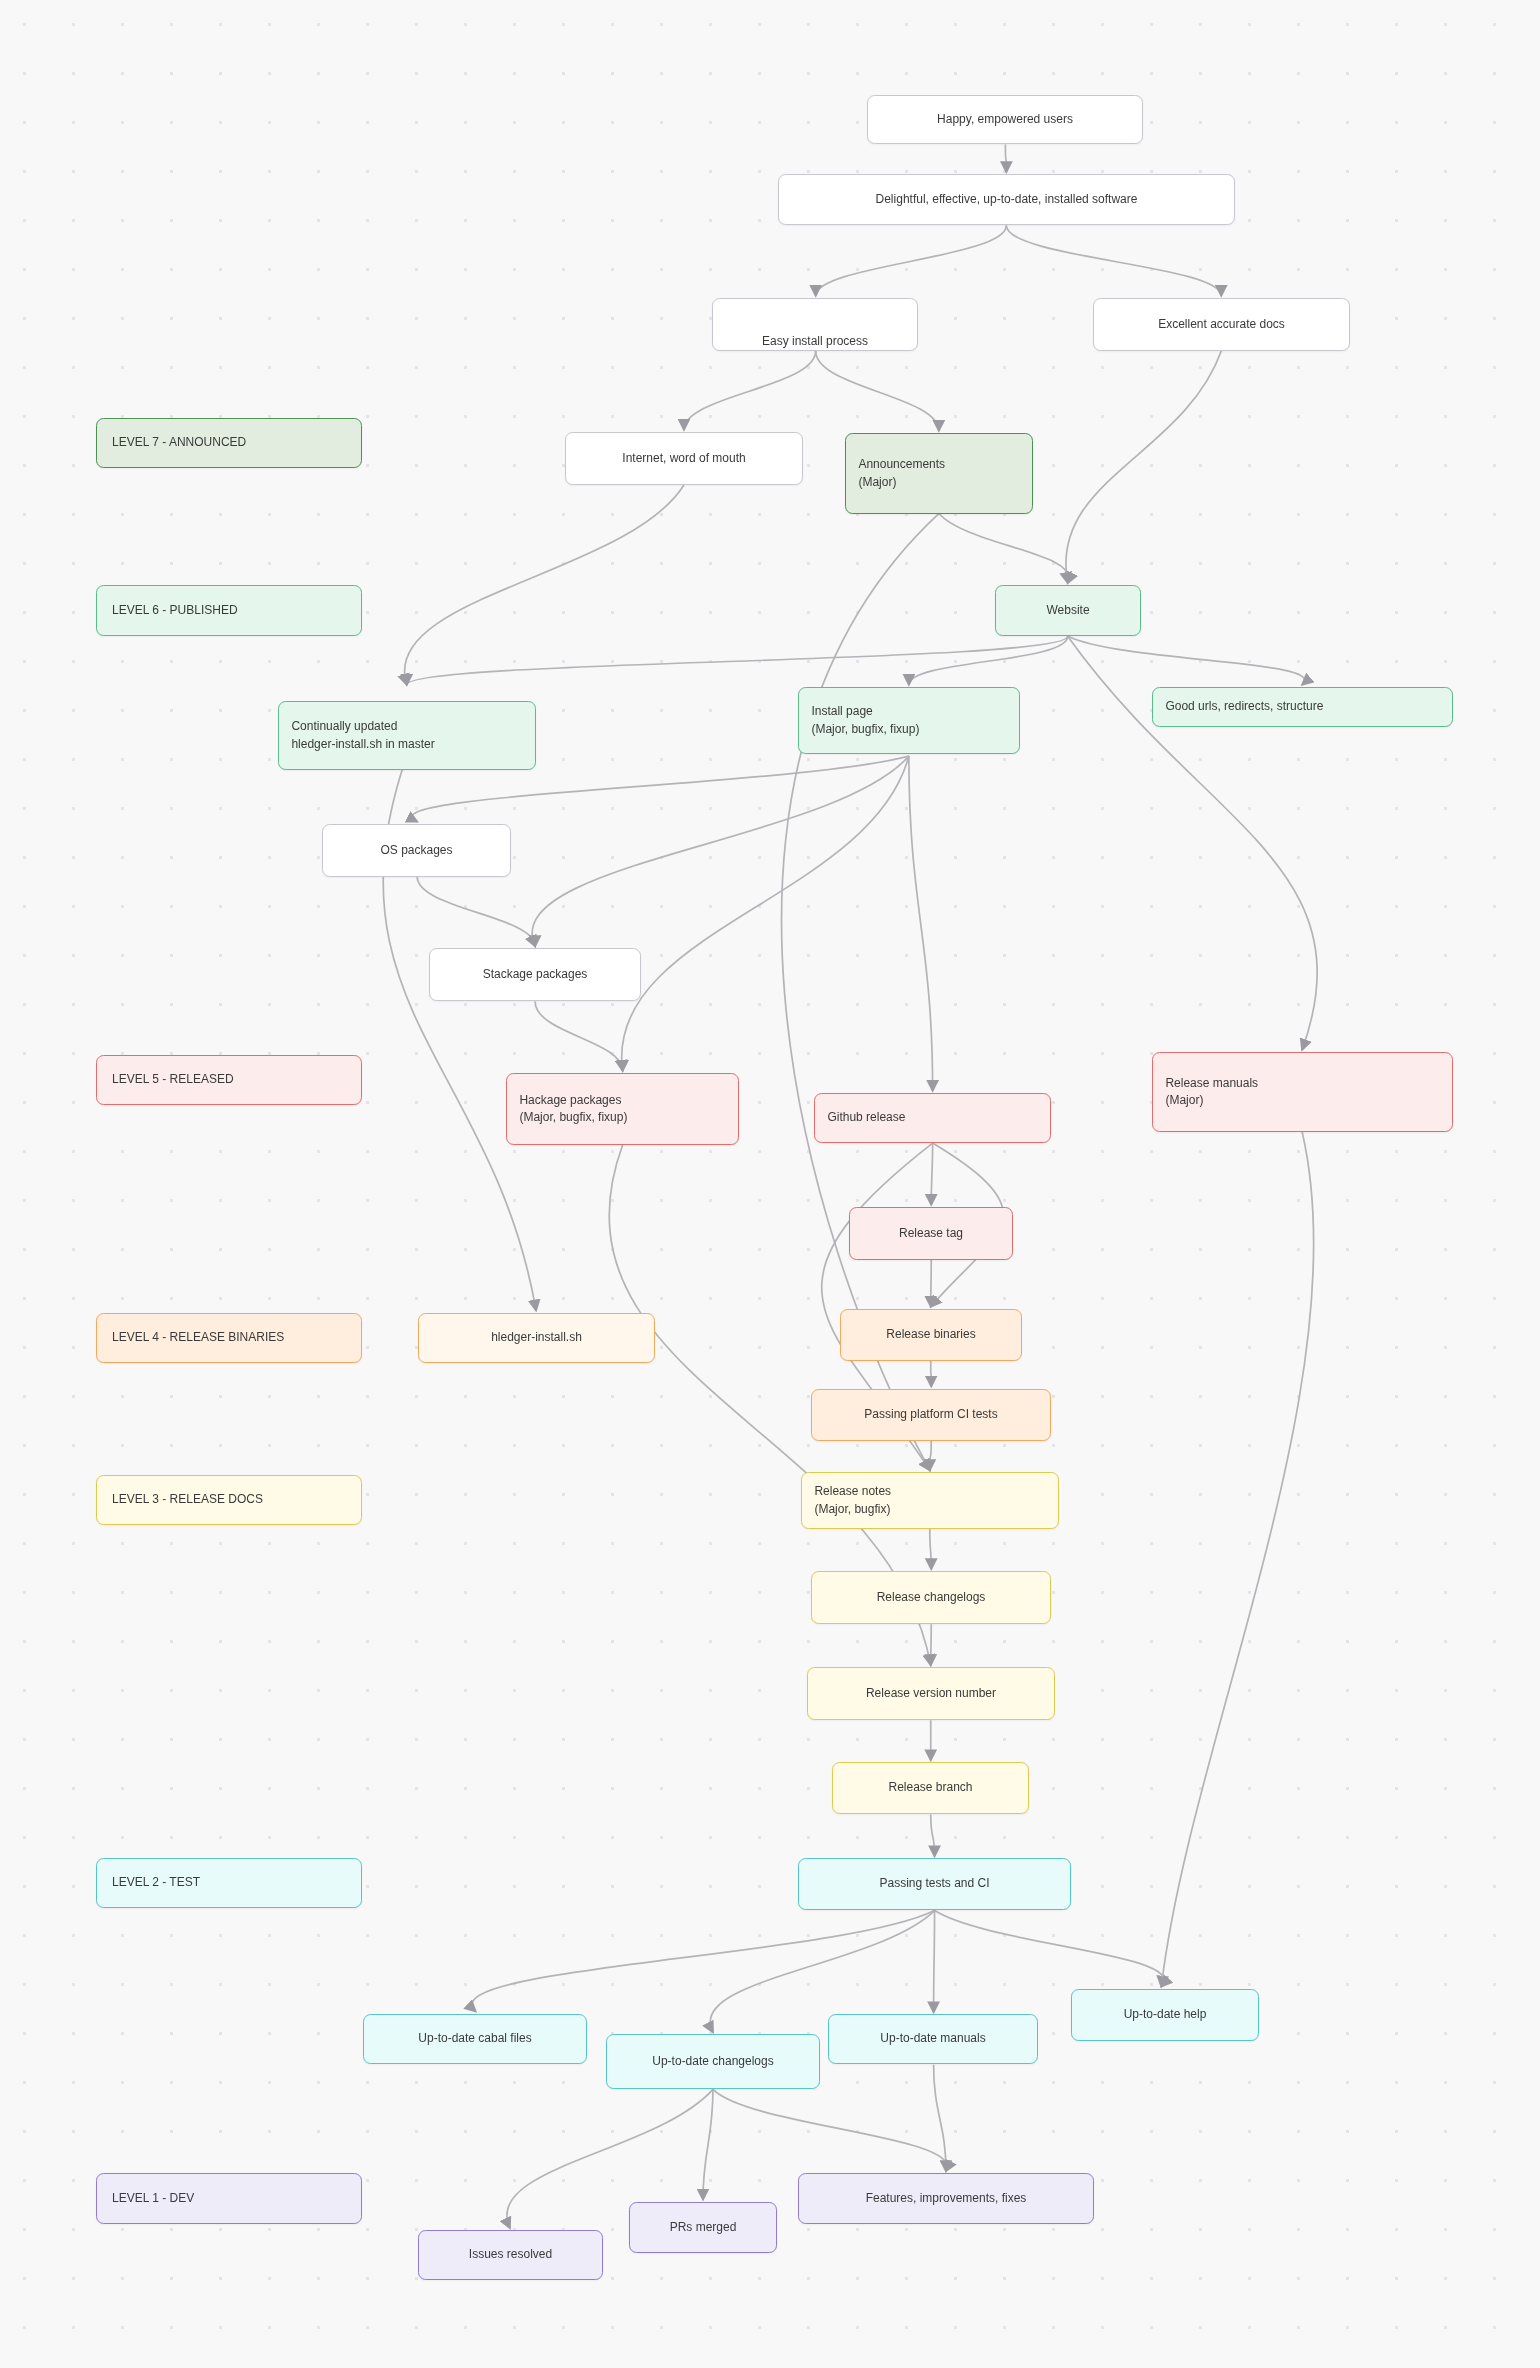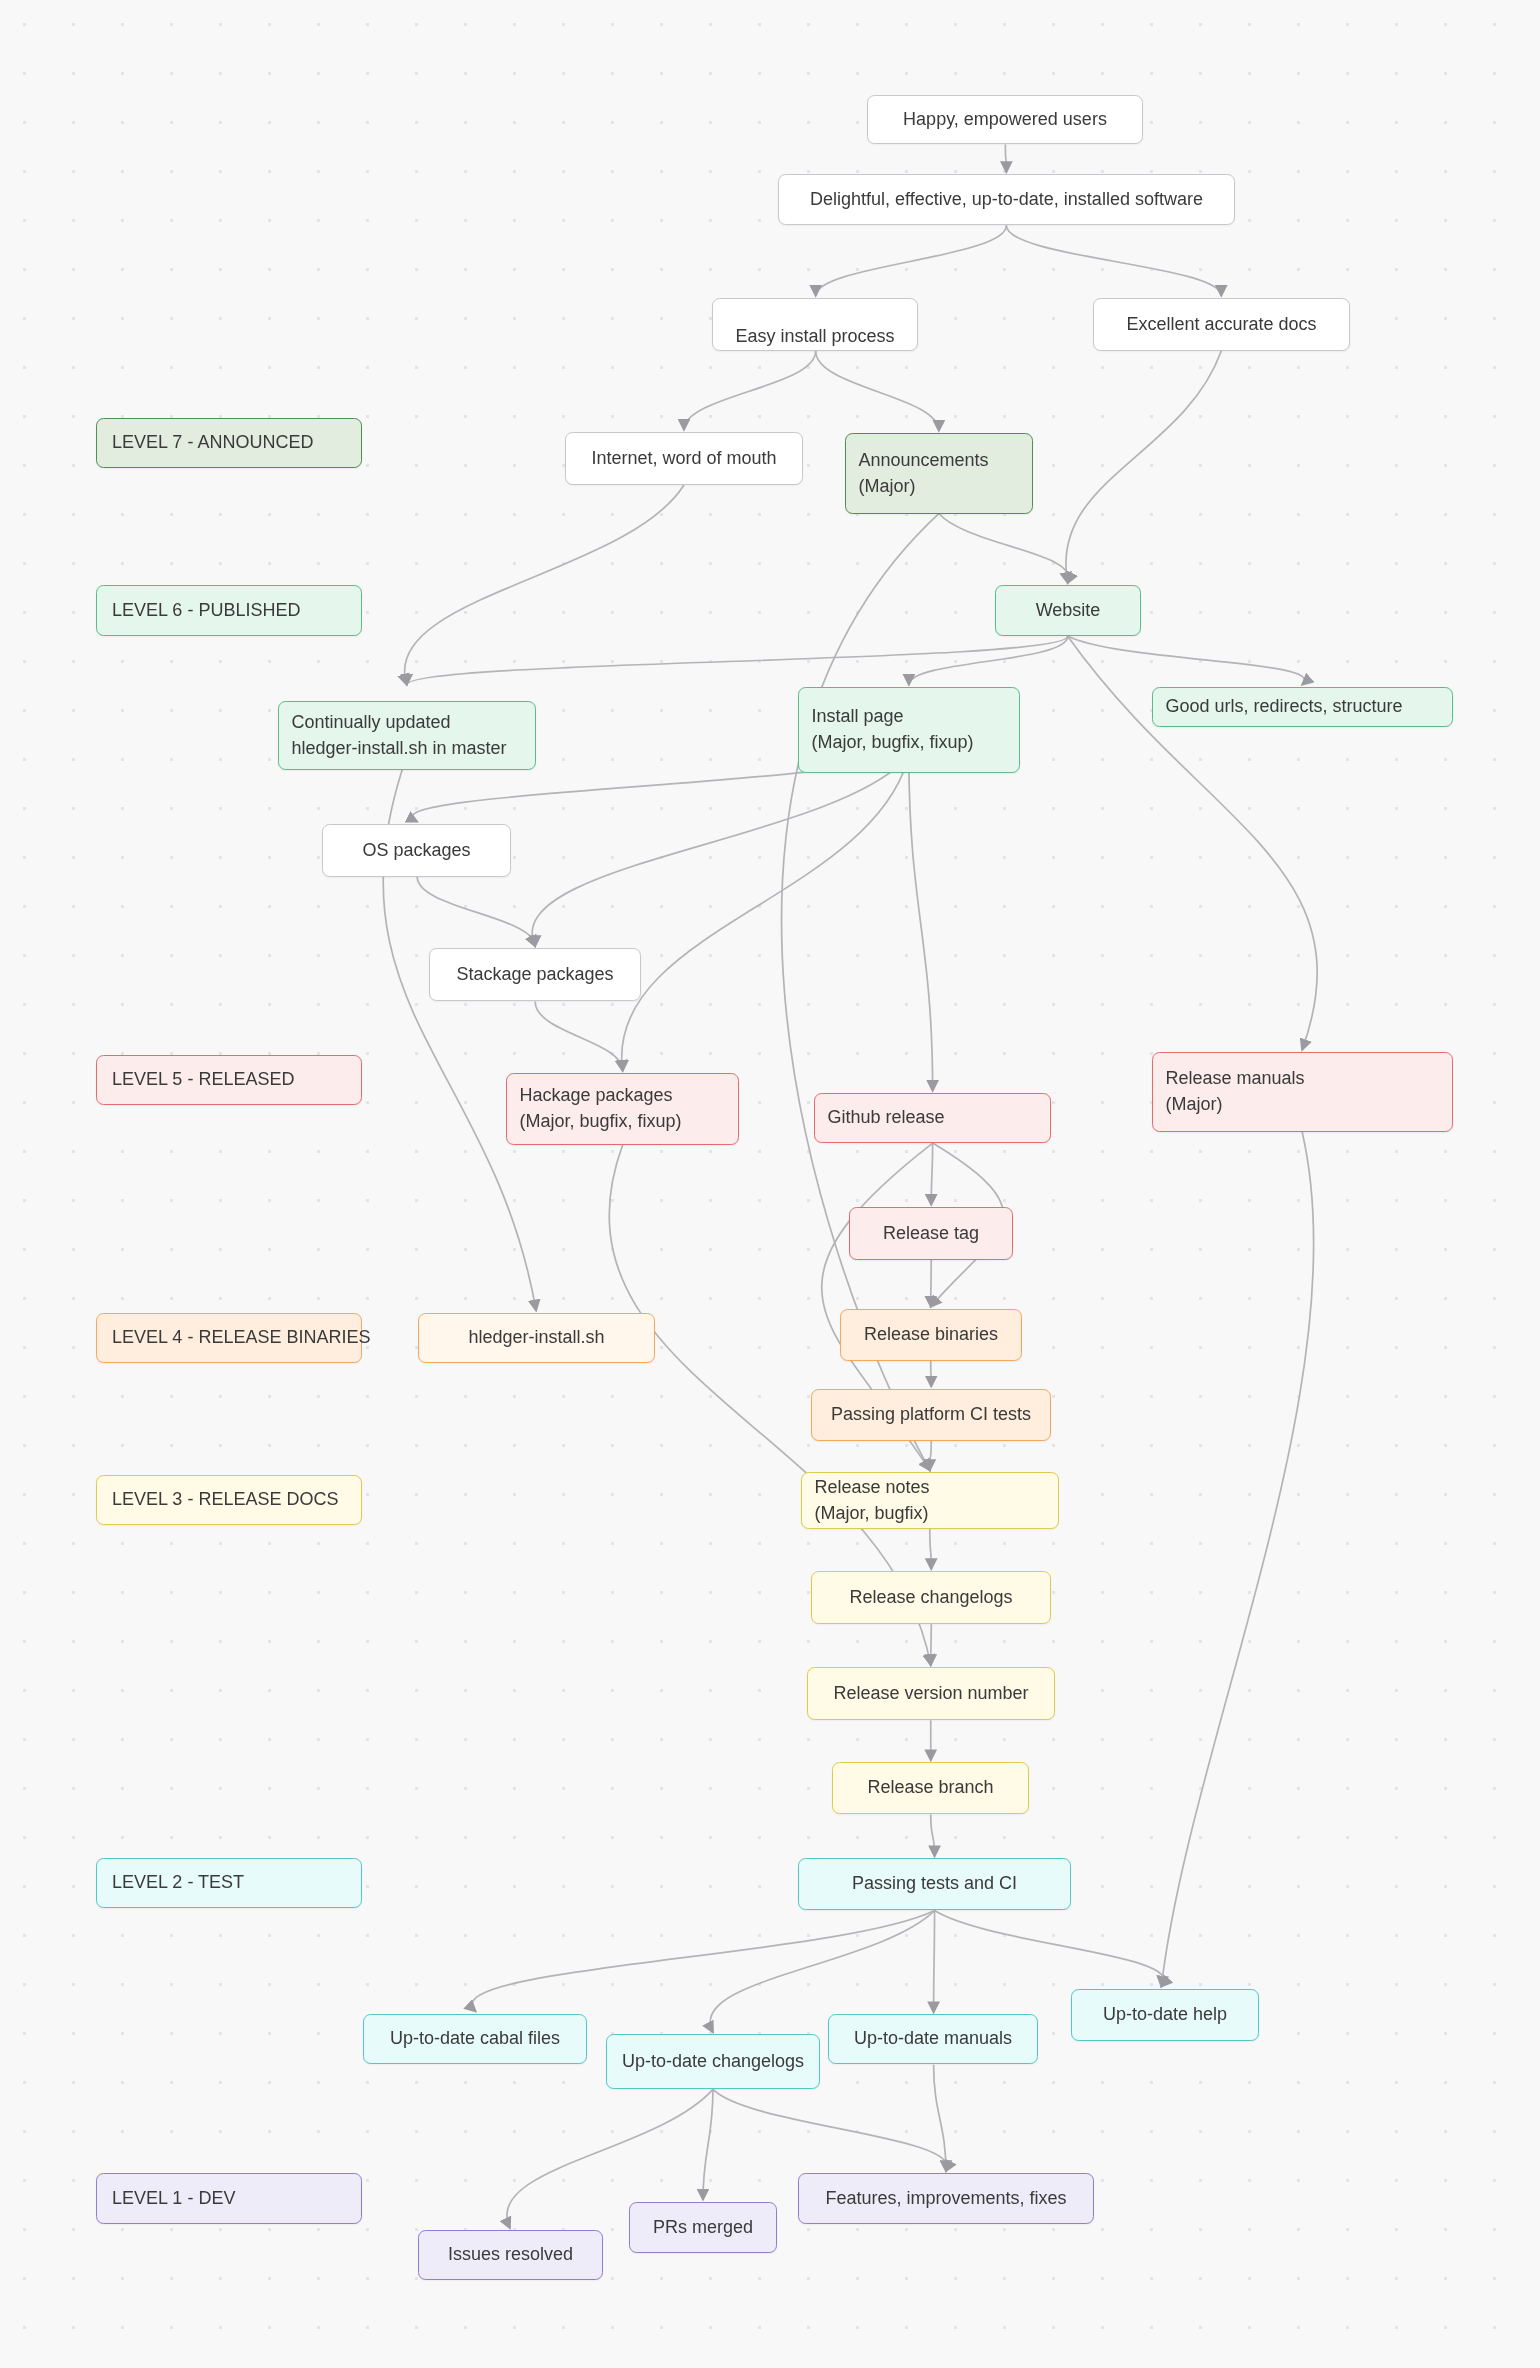--- a/index.html
+++ b/index.html
@@ -11,21 +11,21 @@
     background-size:49px 49px;
     font-family:"Liberation Sans","DejaVu Sans",sans-serif;
     color:var(--text,#3a3a3a);
     overflow:hidden;
   }
   svg.edge-layer{position:absolute;left:0;top:0;pointer-events:none;}
   .node{
     position:absolute;box-sizing:border-box;
     display:flex;flex-direction:column;justify-content:center;align-items:center;
     border-radius:7.6px;border-style:solid;
-    font-size:18px;line-height:1.42;
+    font-size:12px;line-height:1.42;
     box-shadow:0 1px 1.9px rgba(0,0,0,0.05);
     text-align:center;
   }
   .node.left{align-items:flex-start;text-align:left;padding-left:12.4px;padding-right:7.6px;}
   .node.level{padding-left:15px;}
   .node-line{white-space:nowrap;}
 </style>
 </head>
 <body>
 
@@ -102,21 +102,21 @@
     <div class="node left level" style="left: 96px; top: 585px; width: 266px; height: 51px; background-color: rgb(229, 246, 236); border-color: rgb(90, 187, 139); border-width: 1.9px;">
       <div class="node-line">LEVEL 6 - PUBLISHED</div>
     </div>
     <div class="node" style="left: 995px; top: 585px; width: 146px; height: 51px; background-color: rgb(229, 246, 236); border-color: rgb(90, 187, 139); border-width: 1.9px;">
       <div class="node-line">Website</div>
     </div>
     <div class="node left" style="left: 278px; top: 687px; width: 258px; height: 69px; background-color: rgb(229, 246, 236); border-color: rgb(90, 187, 139); border-width: 1.9px; margin-top: 14px;">
       <div class="node-line">Continually updated</div>
       <div class="node-line">hledger-install.sh in master</div>
     </div>
-    <div class="node left" style="left: 798px; top: 687px; width: 222px; height: 86px; background-color: rgb(229, 246, 236); border-color: rgb(90, 187, 139); border-width: 1.9px;">
+    <div class="node left" style="left: 798px; top: 687px; width: 222px; height: 67px; background-color: rgb(229, 246, 236); border-color: rgb(90, 187, 139); border-width: 1.9px;">
       <div class="node-line">Install page</div>
       <div class="node-line">(Major, bugfix, fixup)</div>
     </div>
     <div class="node left" style="left: 1152px; top: 687px; width: 301px; height: 40px; background-color: rgb(229, 246, 236); border-color: rgb(90, 187, 139); border-width: 1.9px;">
       <div class="node-line">Good urls, redirects, structure</div>
     </div>
     <div class="node" style="left: 322px; top: 824px; width: 189px; height: 53px; background-color: rgb(255, 255, 255); border-color: rgb(199, 199, 205); border-width: 1.4px;">
       <div class="node-line">OS packages</div>
     </div>
     <div class="node" style="left: 429px; top: 948px; width: 212px; height: 53px; background-color: rgb(255, 255, 255); border-color: rgb(199, 199, 205); border-width: 1.4px;">

